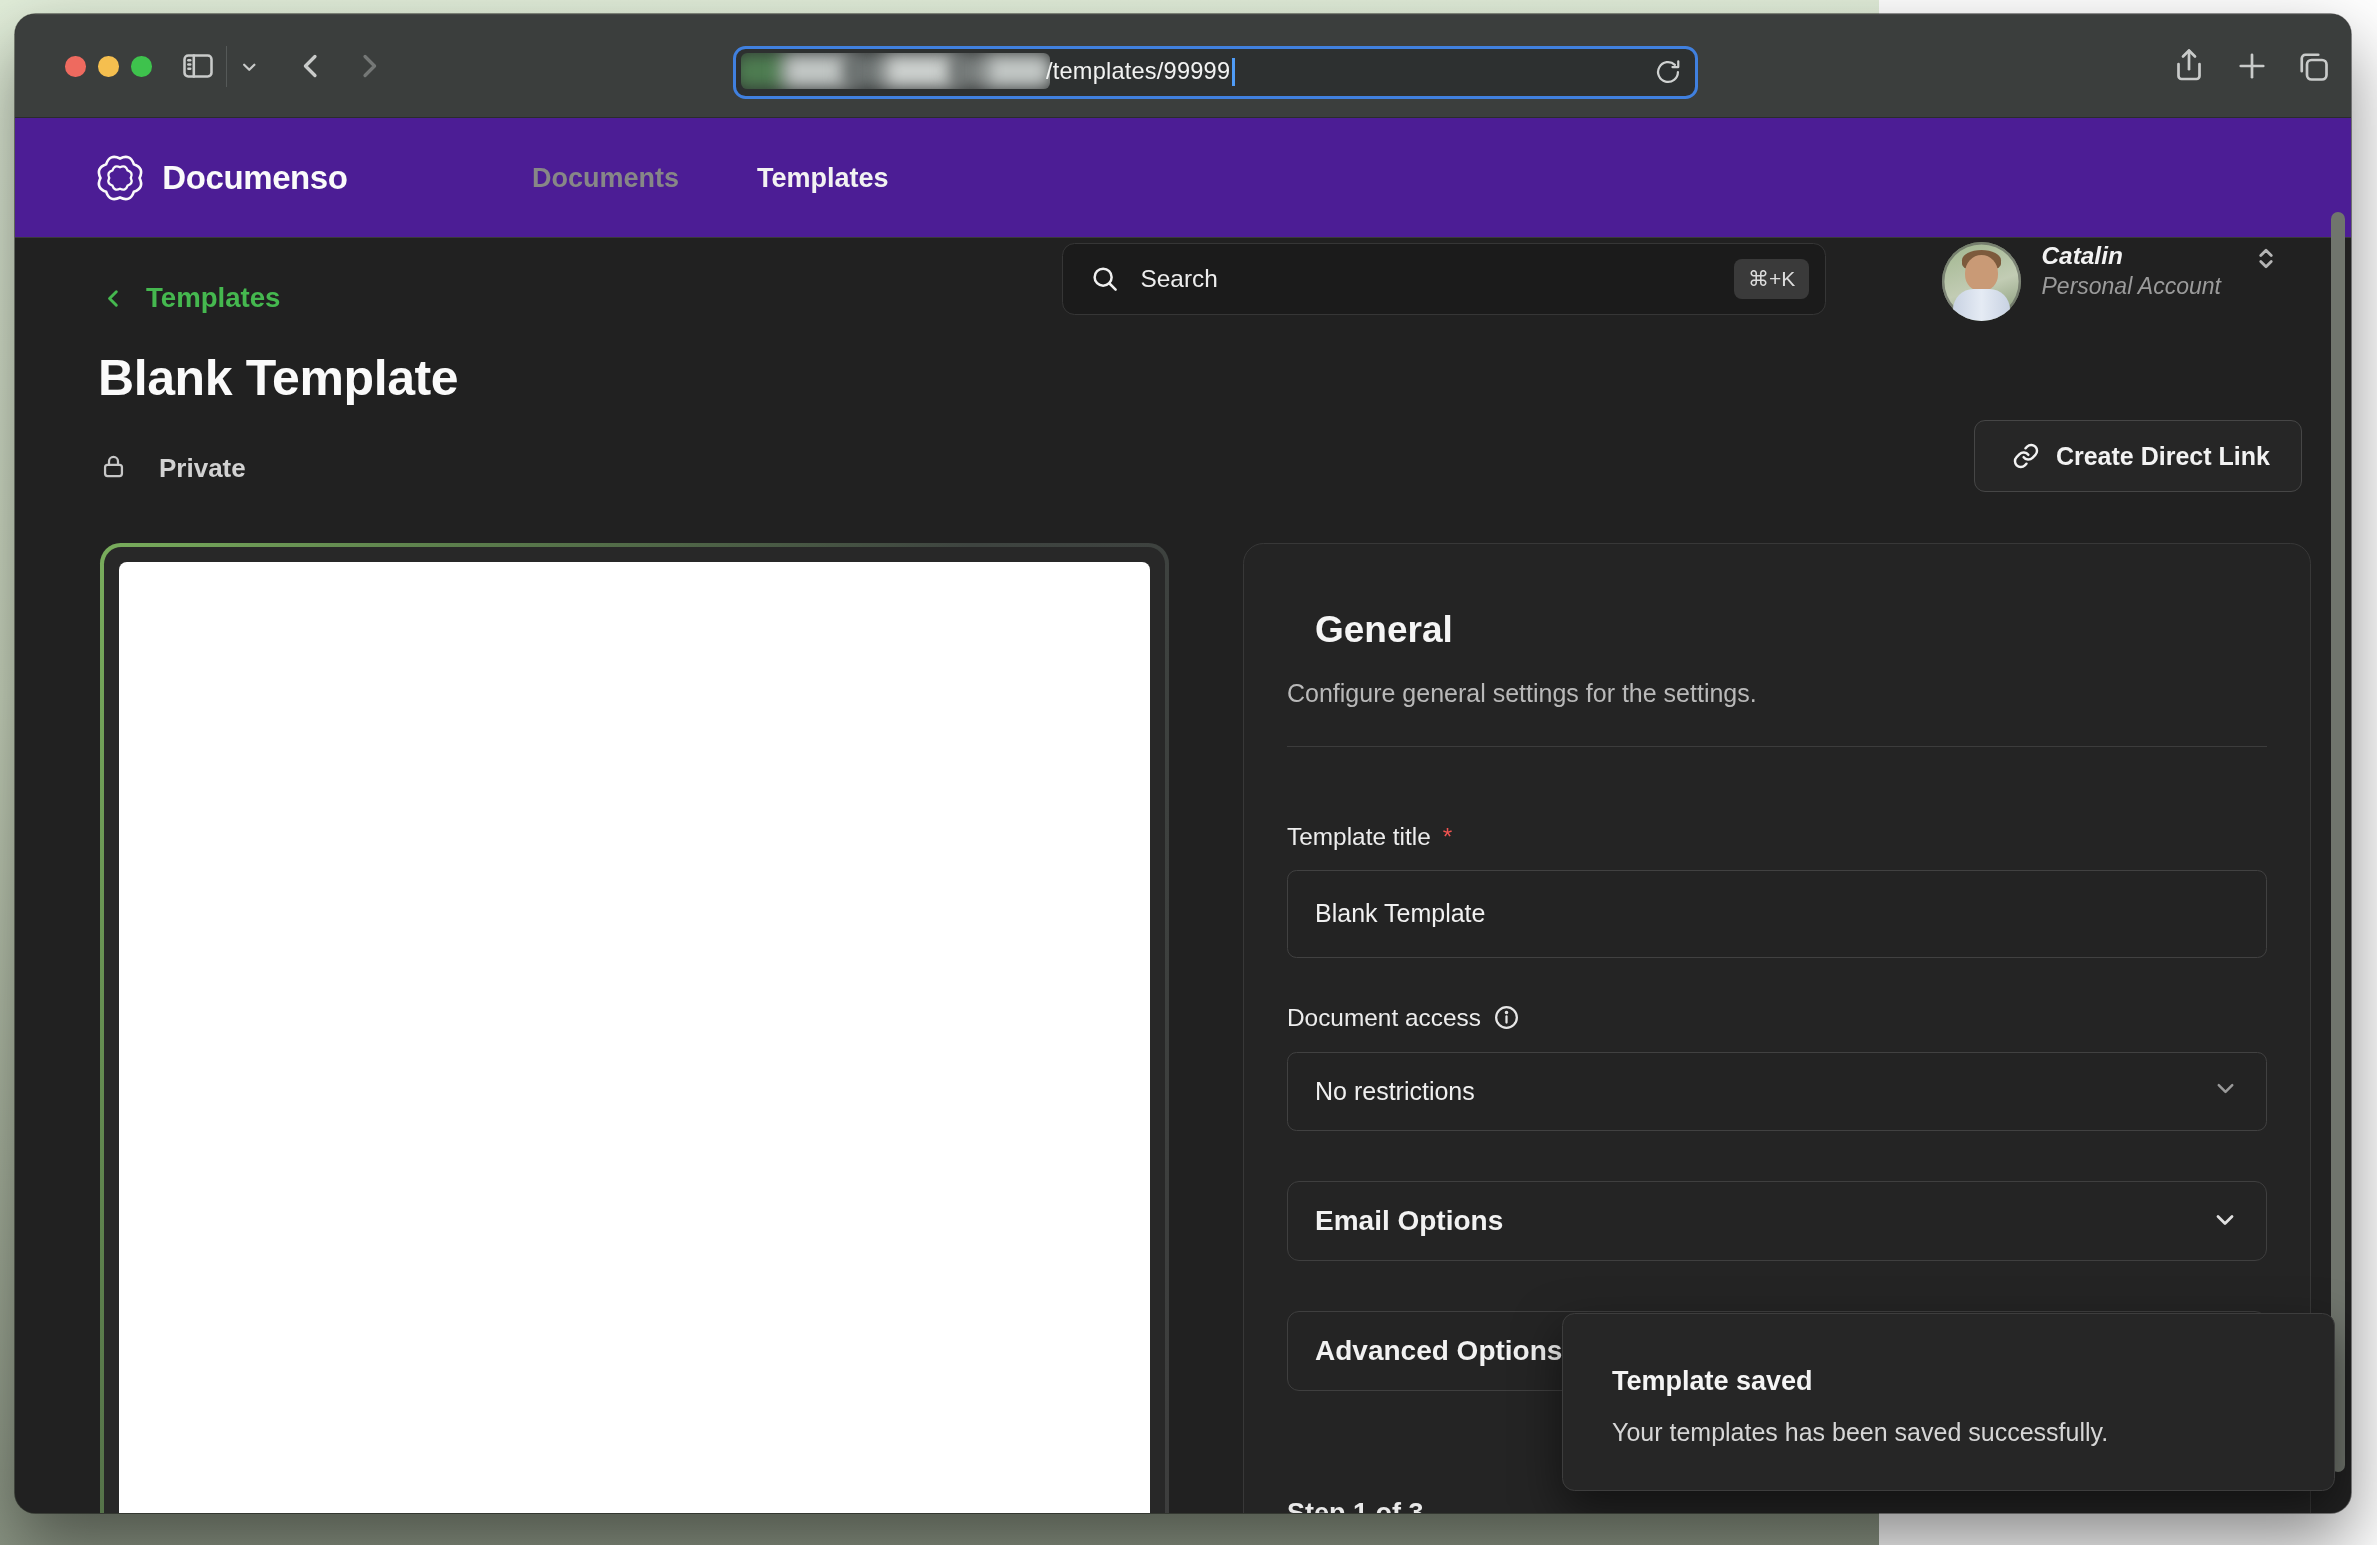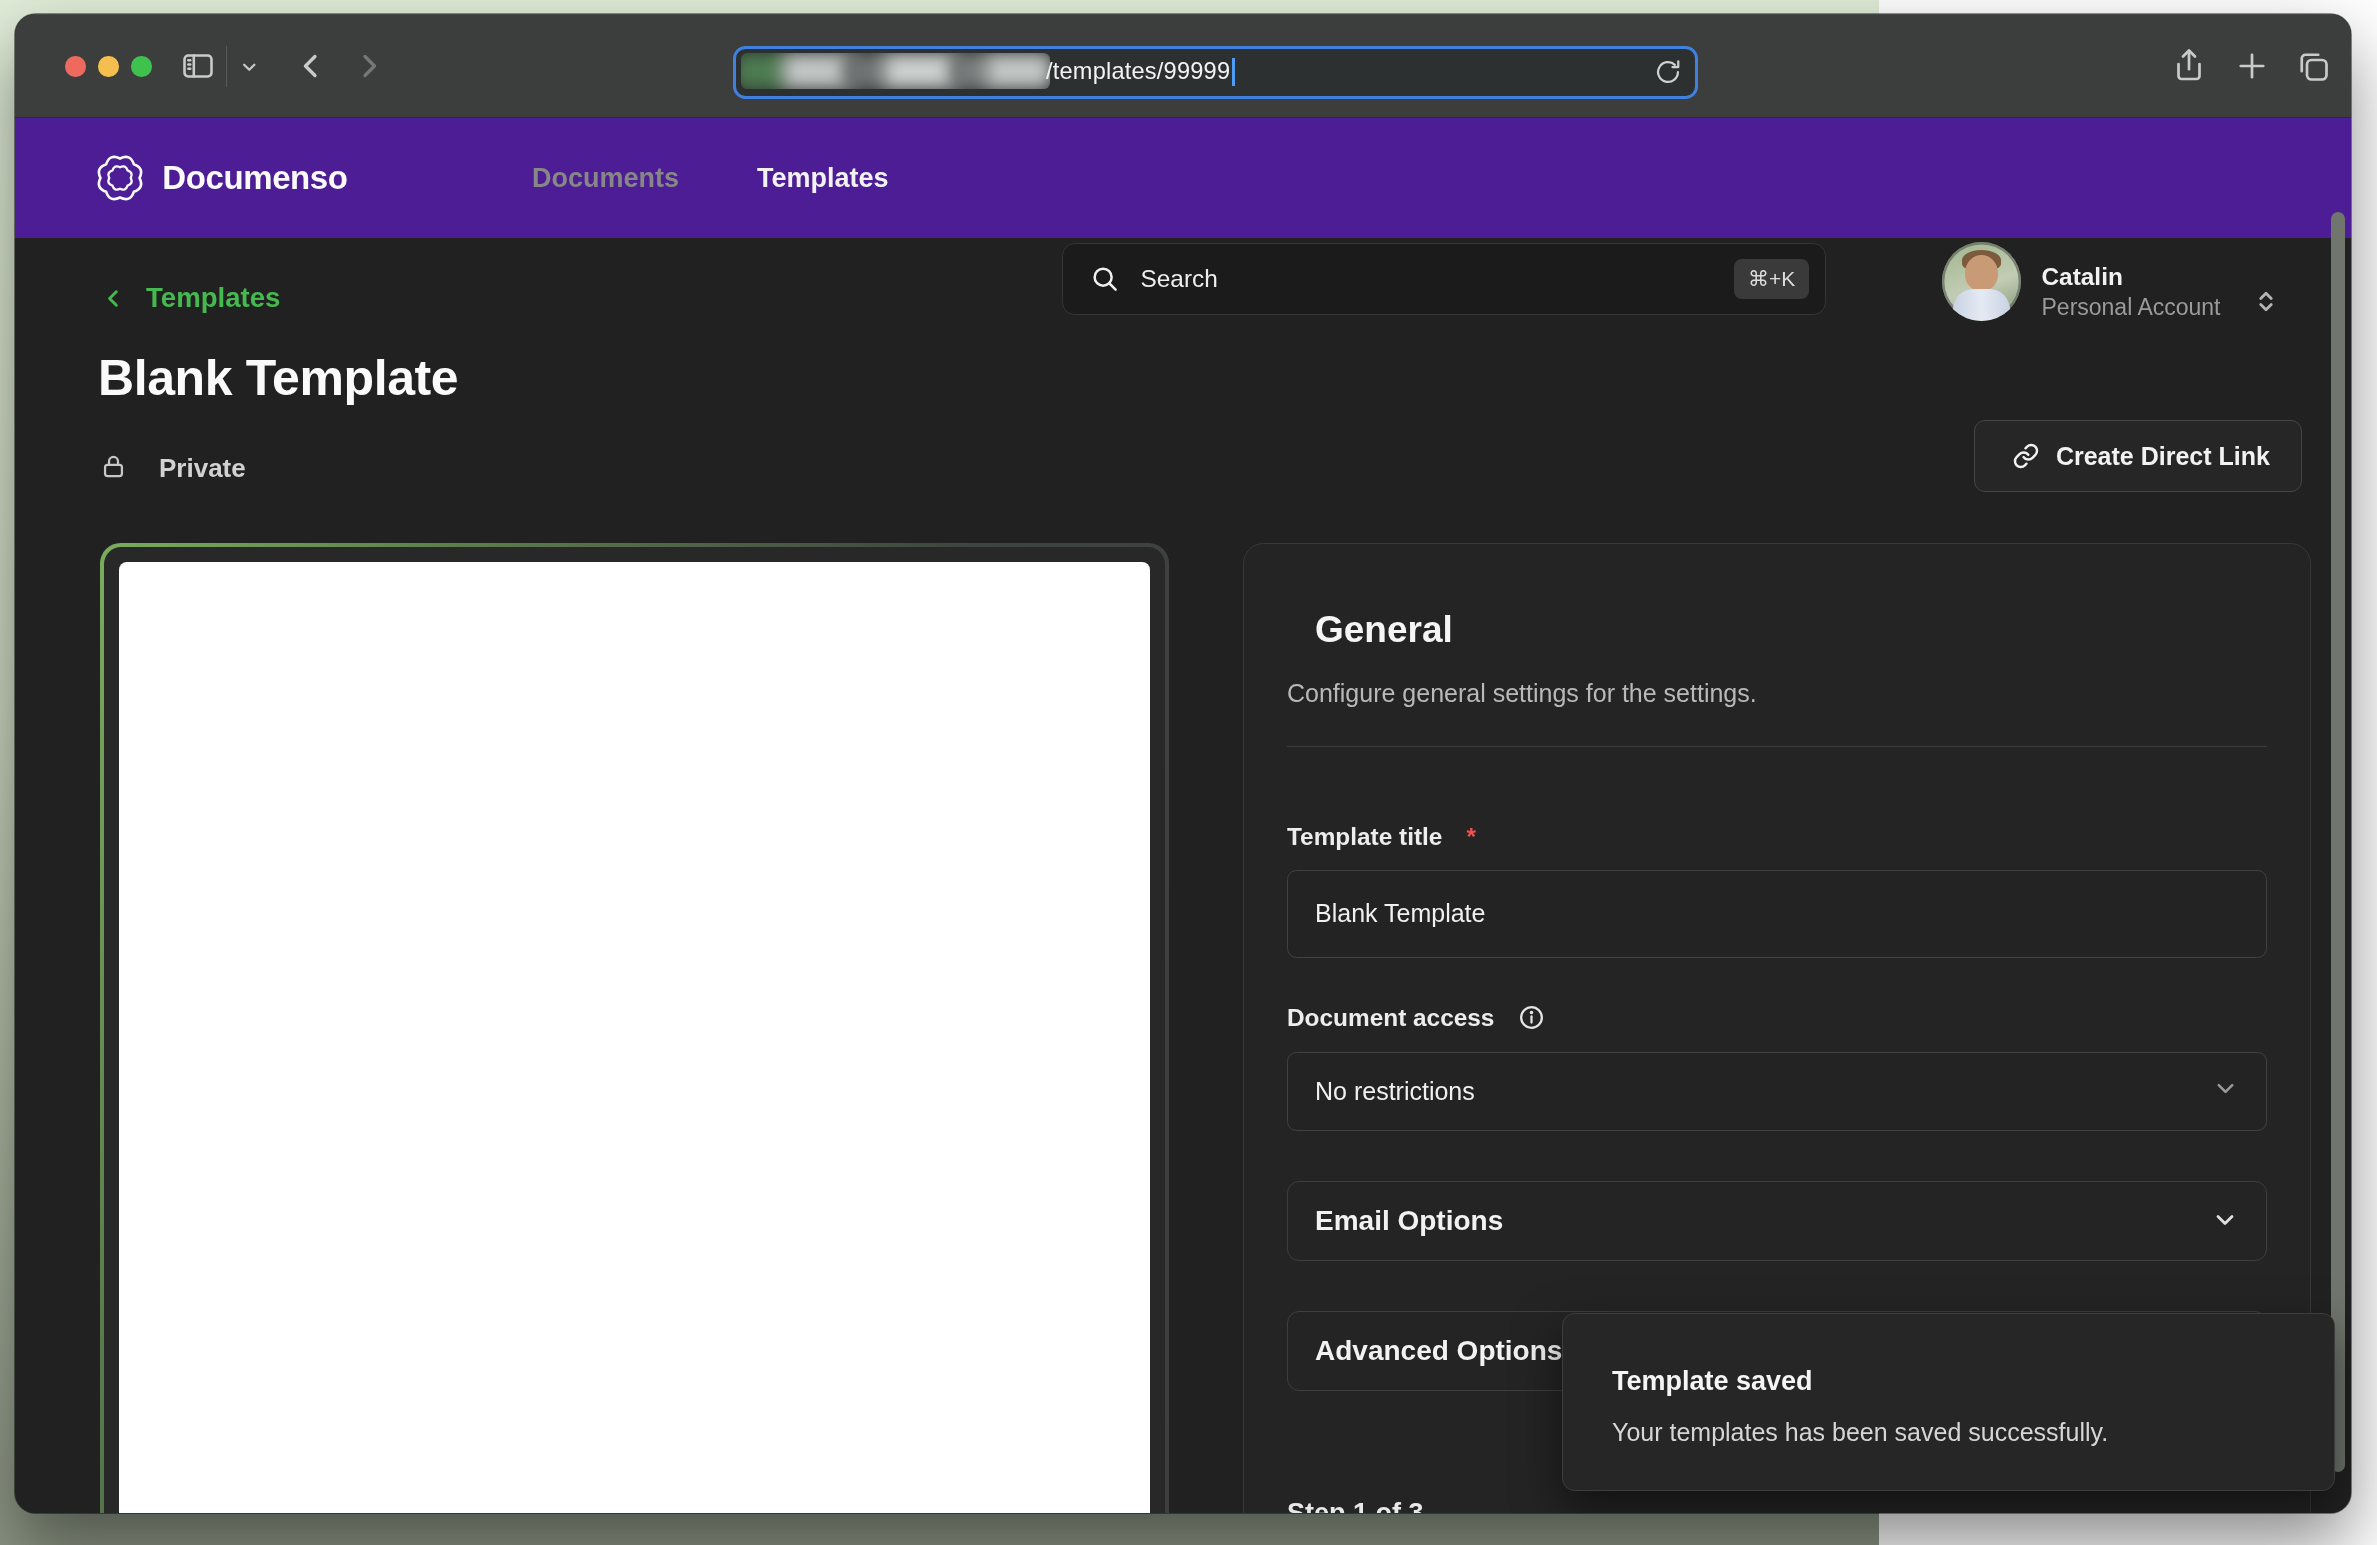--- a/index.html
+++ b/index.html
@@ -59,21 +59,21 @@
   .nav-templates { left:742px; color:#f2f2f2; }
 
   .search {
     position:absolute; left:1047px; top:125px; width:764px; height:72px;
     background:#1b1b1b; border:0.8px solid #363636; border-radius:12.6px;
     display:flex; align-items:center; padding:0 15.8px 0 27px; gap:20.5px;
   }
   .search-label { color:#ededed; font-size:24.4px; flex:1; }
   .kbd { background:#3a3a3a; color:#dcdcdc; font-size:21px; padding:7.9px 14px; border-radius:7.9px; }
 
-  .user { position:absolute; left:1927px; top:124px; height:79px; display:flex; align-items:flex-end; gap:20.5px; cursor:pointer; }
+  .user { position:absolute; left:1927px; top:124px; height:79px; display:flex; align-items:flex-start; gap:20.5px; cursor:pointer;font-style:italic; }
   .avatar { position:relative; width:79px; height:79px; border-radius:50%; overflow:hidden;
             background:linear-gradient(160deg,#9fb58d 0%,#c2ccb4 55%,#7f9471 100%);
             box-shadow:inset 0 0 0 2.4px rgba(90,95,88,.65); }
   .av-head { position:absolute; left:23px; top:12.6px; width:33px; height:36px; border-radius:50% 50% 46% 46%; background:#c99a76; }
   .av-hair { position:absolute; left:19.7px; top:7.9px; width:39px; height:20.5px; border-radius:50% 50% 30% 30%; background:#7c5a3c; }
   .av-body { position:absolute; left:11px; top:47px; width:57px; height:35px; border-radius:20.5px 20.5px 0 0;
              background:linear-gradient(90deg,#c8d2e2 0%,#e5ebf4 50%,#c8d2e2 100%); }
   .user-meta { display:flex; flex-direction:column; gap:3.2px; }
   .user-name { color:#f2f2f2; font-size:24.4px; font-weight:600; }
   .user-account { color:#9b9b9b; font-size:23px; }
@@ -105,21 +105,21 @@
 
   
   .panel {
     position:absolute; left:1228px; top:529px; width:1068px; height:1103px;
     background:#242424; border:0.8px solid #383838; border-radius:20.5px;
     padding:65px 43px 0 43px;
   }
   .panel-heading { color:#f5f5f5; font-size:37px; font-weight:700;margin-left:28px; }
   .panel-desc { margin-top:28px; color:#b9b9b9; font-size:25px; }
   .panel-divider { margin-top:38px; height:0.8px; background:#3c3c3c; }
-  .field-label { margin-top:76px; color:#ededed; font-size:24.4px; font-weight:700; display:flex; align-items:center; gap:24px; }
+  .field-label { margin-top:76px; color:#ededed; font-size:24.4px; font-weight:400; display:flex; align-items:center; gap:12px; }
   .req { color:#ef5350; }
   .text-input {
     margin-top:19px; width:100%; height:88px; background:#232323;
     border:1.6px solid #414141; border-radius:9.5px; color:#f0f0f0;
     font-size:25px; padding:0 27px; font-family:inherit;
   }
   .label-info { margin-top:46px; }
   .info-icon { color:#e6e6e6; display:flex; }
   .select {
     margin-top:20.5px; width:100%; height:79px; background:#232323;

